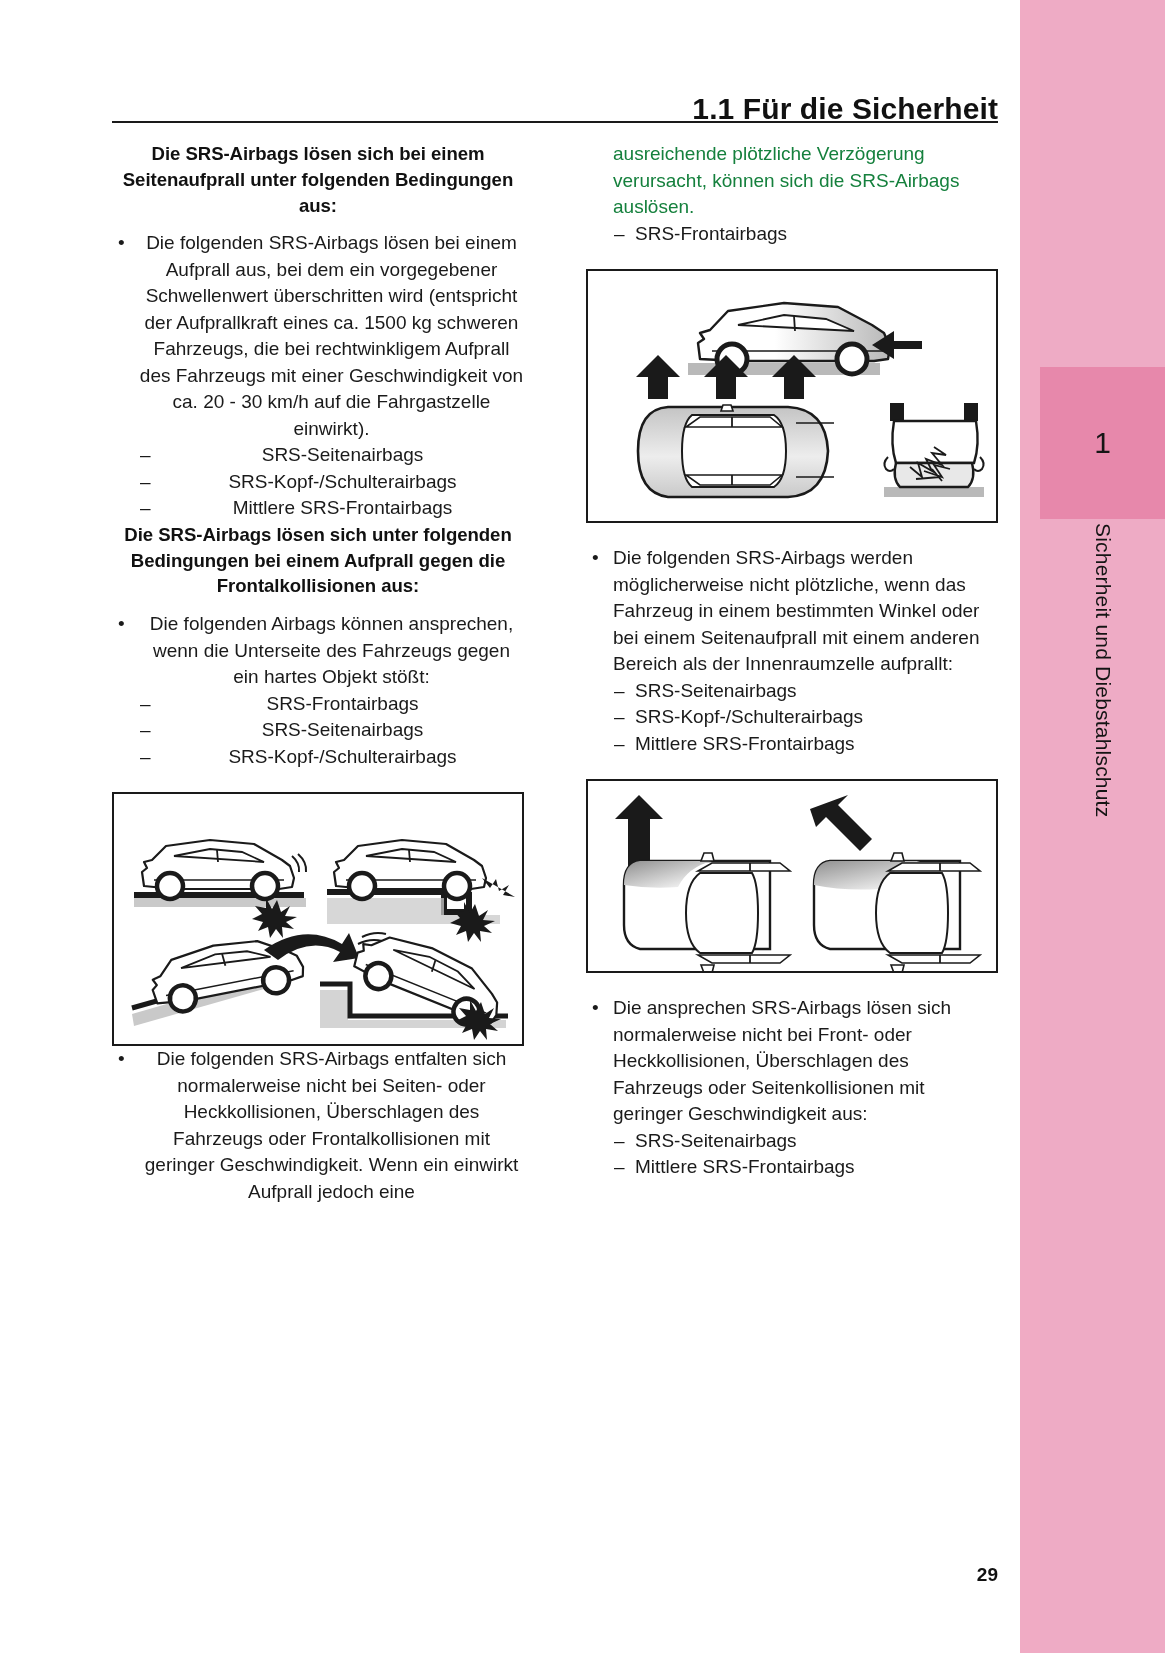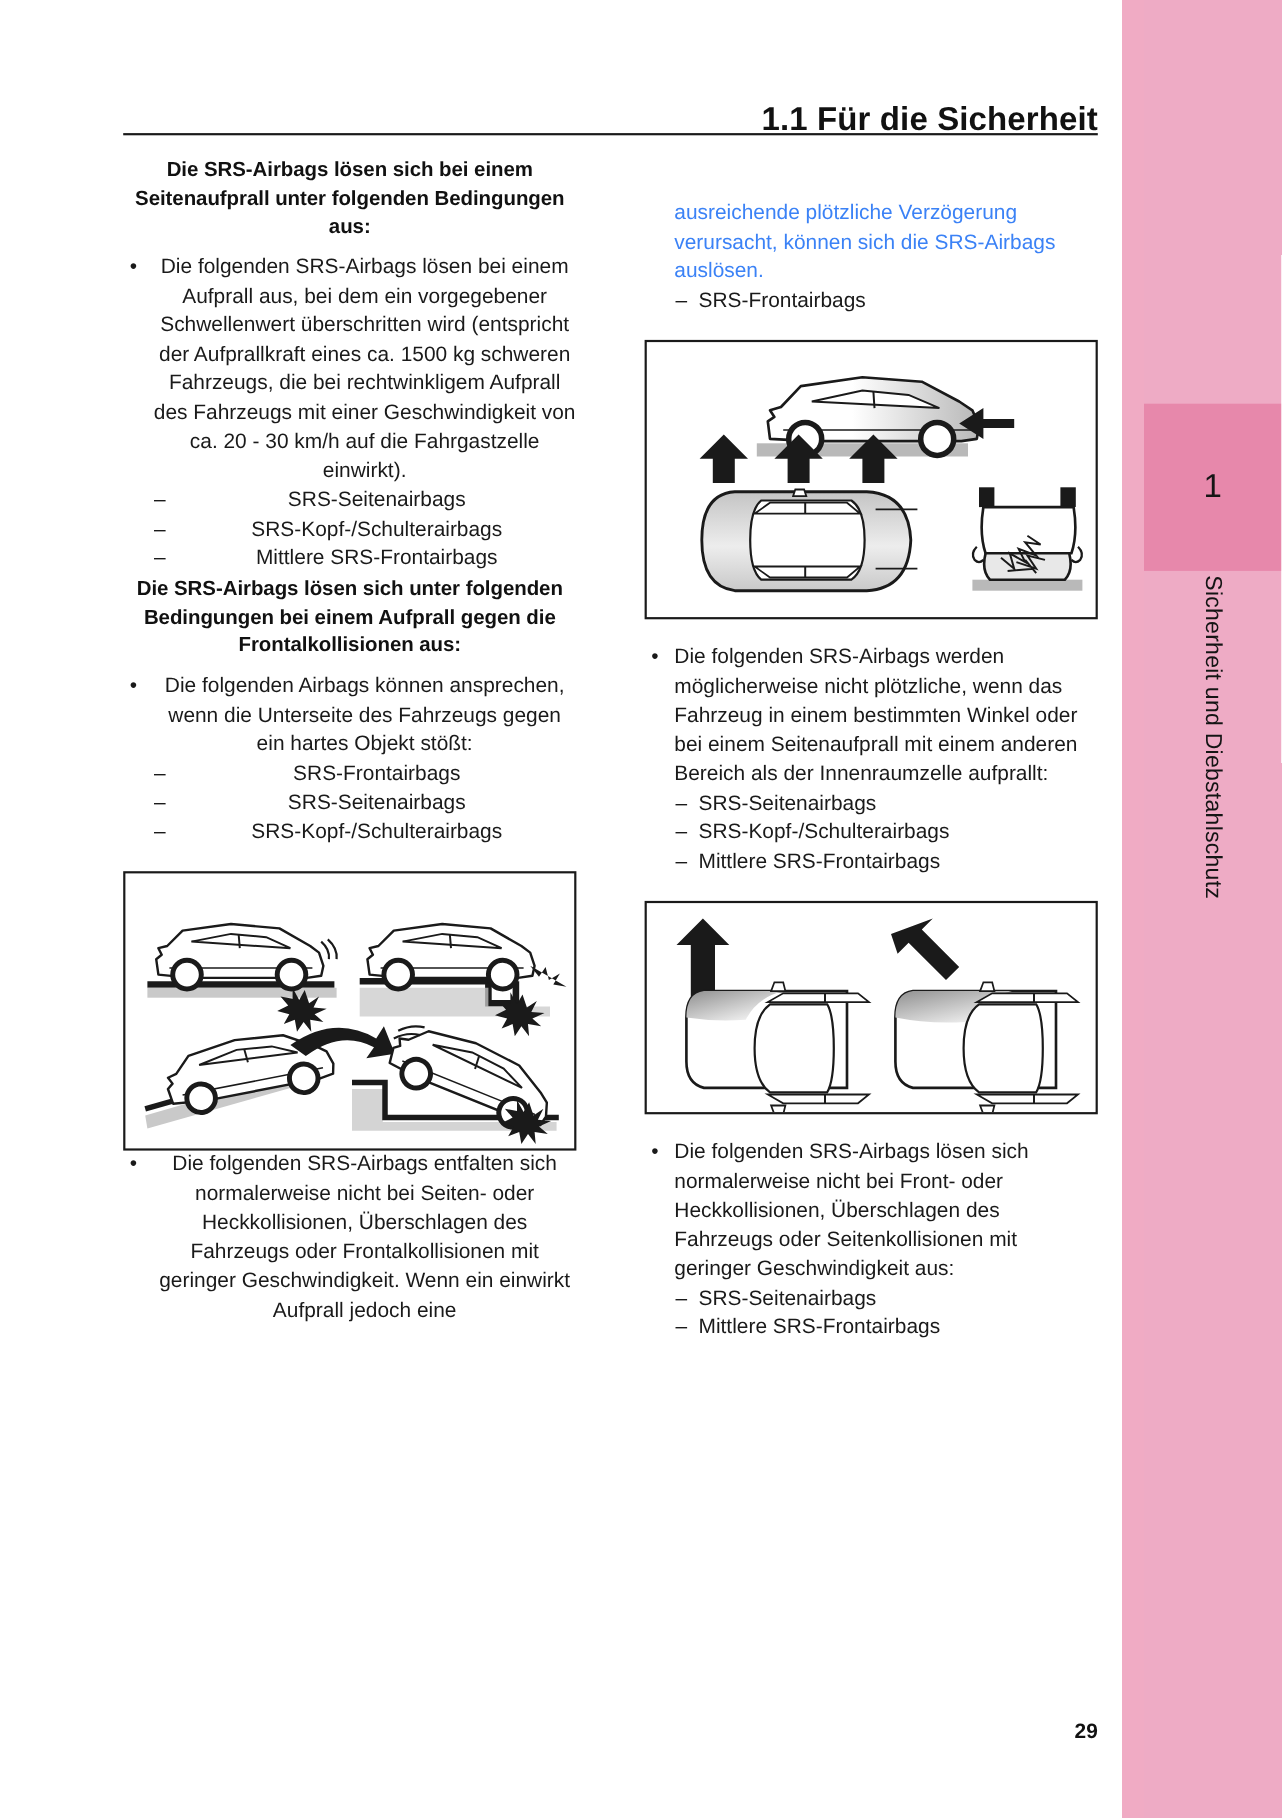--- a/index.html
+++ b/index.html
@@ -139,22 +139,21 @@
     color: #1a1a1a;
   }
   .subitem > .dash {
     position: absolute;
     left: 1px;
     top: 0;
   }
   .plain {
     font-size: 19px;
     line-height: 1.395;
-    color: #3b82f6;
-    margin-top: 40px;
+    color: #15803d;
   }
   .subs-indent { padding-left: 27px; }
 
   
   .figure {
     border: 2px solid #1a1a1a;
     background: #ffffff;
     margin: 22px 0 0 0;
     width: 412px;
   }
@@ -403,21 +402,21 @@
           <line x1="352" y1="182" x2="352" y2="174" stroke="#1a1a1a" stroke-width="1.8"></line>
           <path d="M306 72 l8 0 l2 8 l-13 0 z" fill="#ffffff" stroke="#1a1a1a" stroke-width="1.6"></path>
           <path d="M306 192 l8 0 l2 -8 l-13 0 z" fill="#ffffff" stroke="#1a1a1a" stroke-width="1.6"></path>
         </g>
       </svg>
     </div>
 
     <ul class="bullets" style="margin-top:22px">
       <li class="bullet">
         <span class="dot">•</span>
-        <span>Die folgenden SRS-Airbags lösen sich normalerweise nicht bei Front- oder Heckkollisionen, Überschlagen des Fahrzeugs oder Seitenkollisionen mit geringer Geschwindigkeit aus:</span>
+        <span>Die ansprechen SRS-Airbags lösen sich normalerweise nicht bei Front- oder Heckkollisionen, Überschlagen des Fahrzeugs oder Seitenkollisionen mit geringer Geschwindigkeit aus:</span>
         <ul class="sublist">
           <li class="subitem"><span class="dash">–</span><span>SRS-Seitenairbags</span></li>
           <li class="subitem"><span class="dash">–</span><span>Mittlere SRS-Frontairbags</span></li>
         </ul>
       </li>
     </ul>
   </div>
 
   <div class="page-number">29</div>
 

